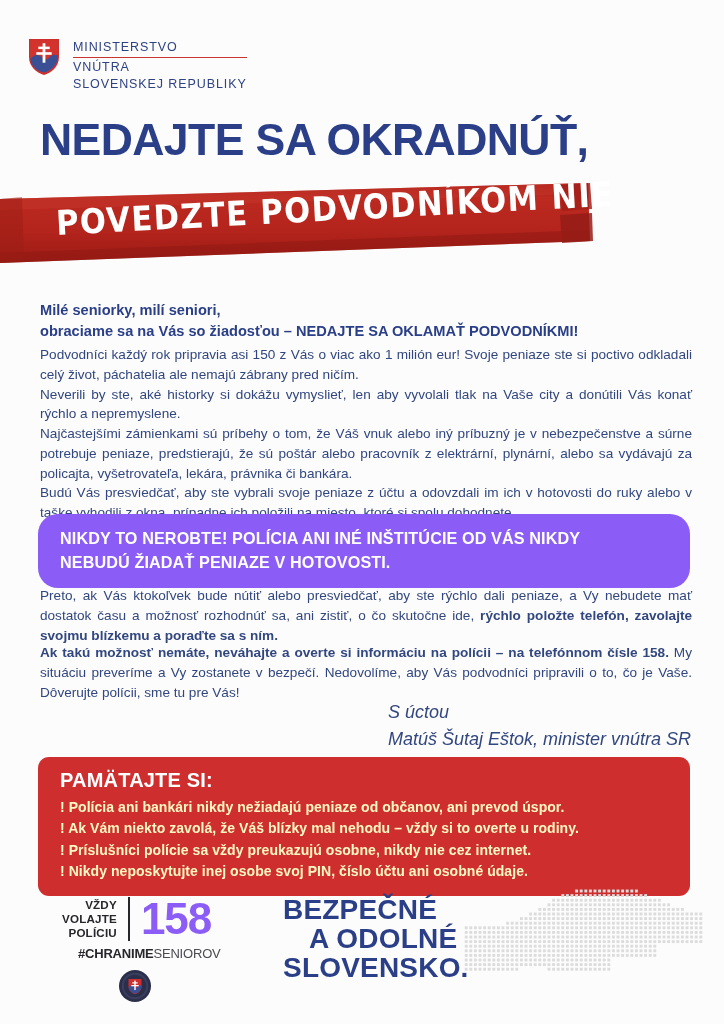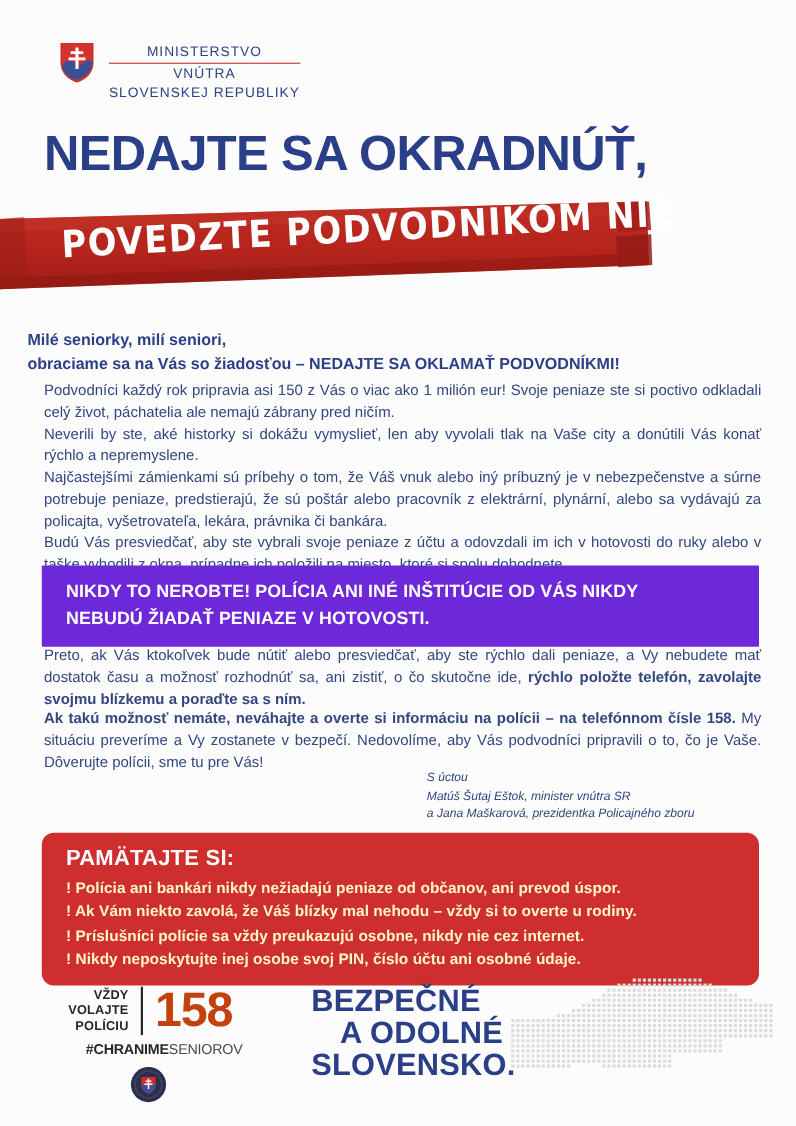--- a/index.html
+++ b/index.html
@@ -18,25 +18,24 @@
     height: 1024px;
     background: #fcfcfc;
     padding: 0;
     overflow: hidden;
   }
 
   
   .ministry-header {
     position: absolute;
     top: 38px;
-    left: 54px;
+    left: 28px;
     display: flex;
     align-items: flex-start;
     gap: 13px;
-    text-align: center;
   }
   .coat-of-arms {
     width: 32px;
     height: 38px;
     flex: none;
     display: block;
   }
   .ministry-lines {
     display: flex;
     flex-direction: column;
@@ -103,21 +102,21 @@
     transform-origin: left center;
     white-space: nowrap;
     font-family: "DejaVu Sans", sans-serif;
     font-stretch: condensed;
   }
 
   
   .intro {
     position: absolute;
     top: 300px;
-    left: 25px;
+    left: 40px;
     width: 648px;
     font-size: 14.6px;
     font-weight: 700;
     color: #2a3f87;
     line-height: 1.45;
   }
 
   .para-block {
     position: absolute;
     top: 345px;
@@ -129,22 +128,22 @@
     text-align: justify;
   }
   .para-block p { margin-bottom: 0px; }
 
   
   .blue-box {
     position: absolute;
     top: 514px;
     left: 38px;
     width: 652px;
-    border-radius: 1px;
-    background: #6d28d9;
+    border-radius: 20px;
+    background: #8b5cf6;
     padding: 13px 22px 14px 22px;
   }
   .blue-box-text {
     font-size: 16.2px;
     font-weight: 700;
     color: #ffffff;
     line-height: 1.46;
     letter-spacing: 0.1px;
   }
 
@@ -171,21 +170,21 @@
     line-height: 1.455;
     text-align: justify;
   }
   .second-para .lead { font-weight: 700; }
 
   
   .signature {
     position: absolute;
     top: 699px;
     left: 388px;
-    font-size: 11px;
+    font-size: 18px;
     font-style: italic;
     color: #32477f;
     line-height: 1.5;
   }
 
   
   .red-box {
     position: absolute;
     top: 757px;
     left: 38px;
@@ -225,21 +224,21 @@
     font-size: 11.6px;
     font-weight: 700;
     color: #26262b;
     line-height: 1.18;
     letter-spacing: 0.2px;
   }
   .call-divider { width: 2px; height: 44px; background: #26262b; }
   .call-number {
     font-size: 44px;
     font-weight: 700;
-    color: #c2410c;
+    color: #8b5cf6;
     letter-spacing: -1px;
     line-height: 0.92;
   }
   .hashtag {
     position: absolute;
     top: 57px;
     left: 38px;
     font-size: 13px;
     letter-spacing: -0.2px;
     color: #26262b;

